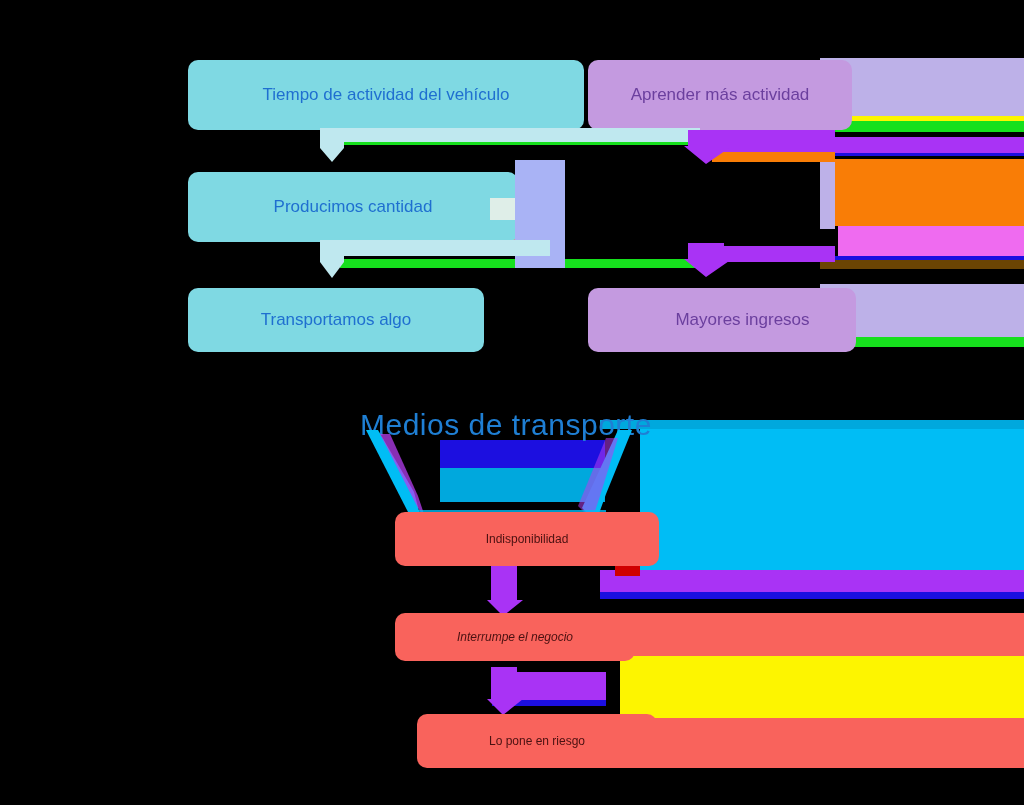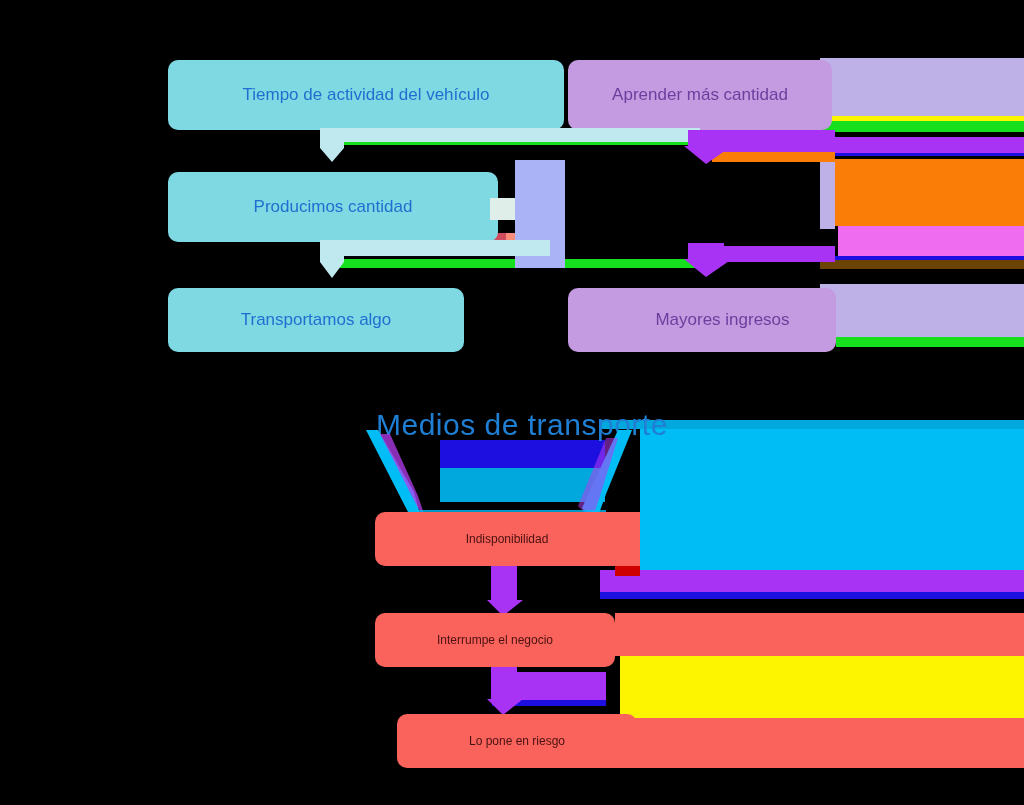--- a/index.html
+++ b/index.html
@@ -24,20 +24,21 @@
   .node {
     position: absolute;
     display: flex;
     align-items: center;
     justify-content: center;
     border-radius: 10px;
     box-sizing: border-box;
     text-align: center;
     line-height: 1.2;
     white-space: nowrap;
+    margin-left: 20px;
   }
   .node-teal {
     background: #7fd9e3;
     color: #1f6fd0;
     font-size: 17px;
   }
   .node-purple {
     background: #c49ae0;
     color: #6b3f9e;
     font-size: 17px;
@@ -46,21 +47,20 @@
     background: #f9635c;
     color: #4a1111;
     font-size: 12px;
   }
   .heading {
     position: absolute;
     color: #1f7fd4;
     font-size: 30px;
     white-space: nowrap;
     letter-spacing: 0.5px;
-    margin-left: 16px;
   }
   .arrow {
     position: absolute;
   }
   .glitch {
     position: absolute;
   }
 </style>
 </head>
 <body>
@@ -107,21 +107,21 @@
 
   <div class="glitch" style="left:620px; top:656px; width:404px; height:62px; background:#fdf500;"></div>
   <div class="glitch" style="left:492px; top:672px; width:114px; height:28px; background:#a933f5;"></div>
   <div class="glitch" style="left:492px; top:700px; width:114px; height:6px; background:#1c0fe0;"></div>
 
   <div class="node node-teal" style="left:168px; top:60px; width:396px; height:70px;">
     <span>Tiempo de actividad del vehículo</span>
   </div>
 
   <div class="node node-purple" style="left:568px; top:60px; width:264px; height:70px;">
-    <span>Aprender más cantidad</span>
+    <span>Aprender más actividad</span>
   </div>
 
   <div class="arrow" style="left:300px; top:128px; width:400px; height:36px;">
     <svg width="400" height="36" viewBox="0 0 400 36">
       <path d="M20 0 H400 V14 H44 L44 20 L32 34 L20 20 Z" fill="#bfe8ef"></path>
     </svg>
   </div>
 
   <div class="arrow" style="left:680px; top:130px; width:60px; height:36px;">
     <svg width="60" height="36" viewBox="0 0 60 36">
@@ -178,21 +178,21 @@
   <div class="node node-red" style="left:375px; top:512px; width:264px; height:54px;">
     <span>Indisponibilidad</span>
   </div>
 
   <div class="arrow" style="left:487px; top:566px; width:36px; height:52px;">
     <svg width="36" height="52" viewBox="0 0 36 52">
       <path d="M4 0 H30 V34 H36 L16 50 L0 34 H4 Z" fill="#a933f5"></path>
     </svg>
   </div>
 
-  <div class="node node-red" style="left:375px; top:613px; width:240px; height:54px;">
+  <div class="node node-red" style="left:375px; top:613px; width:240px; height:48px;font-style:italic;">
     <span>Interrumpe el negocio</span>
   </div>
 
   <div class="arrow" style="left:487px; top:667px; width:36px; height:50px;">
     <svg width="36" height="50" viewBox="0 0 36 50">
       <path d="M4 0 H30 V32 H36 L16 48 L0 32 H4 Z" fill="#a933f5"></path>
     </svg>
   </div>
 
   <div class="node node-red" style="left:397px; top:714px; width:240px; height:54px;">

